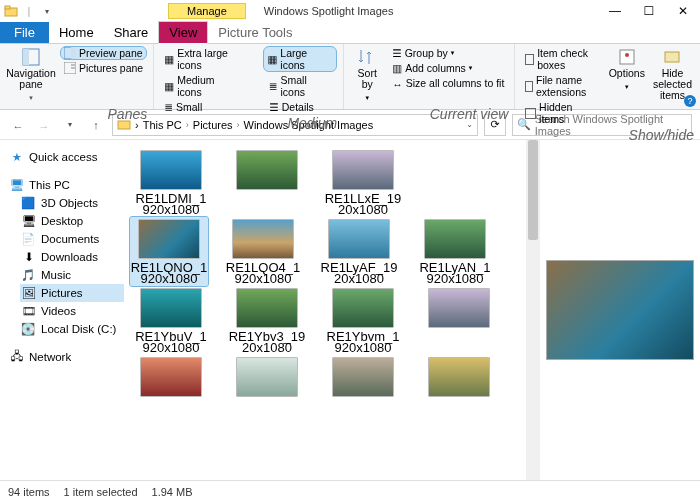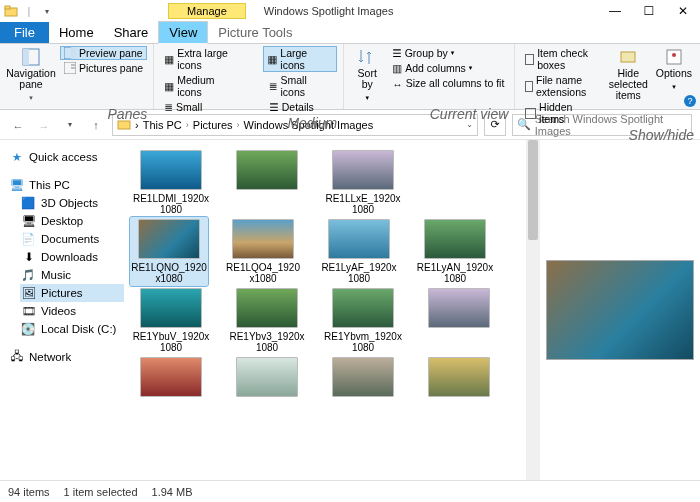--- a/index.html
+++ b/index.html
@@ -7,30 +7,30 @@
   .titlebar { height:22px; display:flex; align-items:center; font-size:11px; }
   .qat { display:flex; align-items:center; gap:4px; padding:0 4px; }
   .qat .qicon { width:14px; height:14px; display:flex; align-items:center; justify-content:center; }
   .manage-tab { background:#ffe875; border:1px solid #e0c93d; padding:1px 18px; margin-left:110px; font-size:11px; }
   .title-text { margin-left:18px; color:#333; }
   .winbtns { margin-left:auto; display:flex; }
   .winbtns div { width:34px; height:22px; display:flex; align-items:center; justify-content:center; font-size:12px; }
   .tabs { height:22px; display:flex; align-items:flex-end; font-size:13px; border-bottom:1px solid #d0d0d0; }
   .tab { padding:3px 10px; cursor:default; }
   .tab.file { background:#1979ca; color:#fff; padding:3px 14px; }
-  .tab.active { background:#7dd3fc; border:1px solid #d0d0d0; border-bottom:1px solid #f5f6f7; margin-bottom:-1px; }
+  .tab.active { background:#be185d; border:1px solid #d0d0d0; border-bottom:1px solid #f5f6f7; margin-bottom:-1px; }
   .tab.pict { color:#666; }
   .ribbon { height:66px; background:#f5f6f7; border-bottom:1px solid #d0d0d0; display:flex; font-size:10.5px; position:relative; }
   .rgroup { border-right:1px solid #e0e0e0; display:flex; flex-direction:column; padding:2px 6px 0 6px; }
   .rgroup-body { flex:1; display:flex; gap:4px; }
   .rgroup-label { text-align:right; color:#666; font-size:14px; padding:1px 0;font-style:italic; }
   .bigbtn { display:flex; flex-direction:column; align-items:center; justify-content:flex-start; padding:2px 2px; width:50px; text-align:center; line-height:11px; gap:2px; }
   .rbicon { width:18px; height:18px; }
   .panes-col { display:flex; flex-direction:column; gap:1px; }
-  .prow { display:flex; align-items:center; gap:3px; padding:1px 4px; }
+  .prow { display:flex; align-items:center; gap:3px; padding:1px 4px;border-radius:6px; }
   .prow.sel { background:#cde6f7; border:1px solid #7ab5e0; padding:0 3px; }
   .chk { width:11px; height:11px; border:1px solid #666; display:inline-block; }
   .layout-list { display:flex; flex-direction:column; gap:1px; }
   .help-dot { position:absolute; right:4px; bottom:2px; width:12px; height:12px; border-radius:50%; background:#1979ca; color:#fff; font-size:9px; display:flex; align-items:center; justify-content:center; }
   .navbar { height:30px; display:flex; align-items:center; padding:2px 8px; gap:6px; font-size:11px; border-bottom:1px solid #e5e5e5; }
   .navarrow { width:20px; height:20px; display:flex; align-items:center; justify-content:center; color:#555; }
   .addrbar { flex:1; height:22px; border:1px solid #ccc; display:flex; align-items:center; padding:0 4px; gap:4px; }
   .crumb { display:flex; align-items:center; gap:4px; }
   .crumb .sep { color:#777; font-size:9px; }
   .refresh { width:22px; height:22px; border:1px solid #ccc; display:flex; align-items:center; justify-content:center; }
@@ -40,21 +40,21 @@
   .side-item { display:flex; align-items:center; gap:5px; padding:2px 2px; }
   .side-item.sel { background:#cde6f7; }
   .side-sub { padding-left:12px; }
   .sicon { width:14px; height:14px; display:inline-flex; align-items:center; justify-content:center; }
   .content { flex:1; display:flex; position:relative; }
   .grid { flex:1; padding:10px 6px 0 4px; overflow:hidden; }
   .grow { display:flex; gap:18px; margin-bottom:4px; }
   .gcell { width:78px; display:flex; flex-direction:column; align-items:center; }
   .thumb { width:62px; height:40px; border:1px solid #bbb; border-radius:1px; }
   .gcell.sel { background:#cde6f7; outline:1px solid #7ab5e0; padding:2px; margin:-2px; border-radius:2px; }
-  .fname { font-size:10px; text-align:center; line-height:11px; margin-top:3px; word-break:break-all; width:78px; }
+  .fname { font-size:13px; text-align:center; line-height:11px; margin-top:3px; word-break:break-all; width:78px; }
   .scroll { width:14px; background:#f0f0f0; position:relative; }
   .scroll .sthumb { position:absolute; left:2px; top:0; width:10px; height:100px; background:#c4c4c4; border-radius:2px; }
   .preview { width:160px; display:flex; align-items:center; justify-content:center; padding:6px; }
   .preview-img { width:150px; height:100px; border:1px solid #aaa; }
   .statusbar { height:22px; border-top:1px solid #e0e0e0; display:flex; align-items:center; font-size:11px; padding:0 8px; gap:14px; color:#333; }
   
   .t-blue { background:linear-gradient(180deg,#3aa7d8 0%,#0e5b8a 100%); }
   .t-green { background:linear-gradient(180deg,#6fa85a 0%,#2d5a35 100%); }
   .t-dusk { background:linear-gradient(180deg,#c9b8d6 0%,#5b6a7a 100%); }
   .t-teal { background:linear-gradient(180deg,#2aa5b0 0%,#0d5b60 100%); }
@@ -207,34 +207,34 @@
           </div>
         <div class="prow">
             <span class="chk"></span>
             <span>File name extensions</span>
           </div>
         <div class="prow">
             <span class="chk"></span>
             <span>Hidden items</span>
           </div>
       </div>
-      <div class="bigbtn">
-        <svg class="rbicon">
-            <rect x="2" y="4" width="14" height="10" fill="#f0e6b0" stroke="#c0a040"></rect>
-          </svg>
-        <span style="white-space:pre-line">Hide selected
-items</span>
-      </div>
       <div class="bigbtn" style="width:42px">
         <svg class="rbicon">
             <rect x="2" y="2" width="14" height="14" fill="#fff" stroke="#888"></rect>
             <circle cx="9" cy="7" r="2" fill="#c04040"></circle>
           </svg>
         <span>Options</span>
         <span style="font-size:7px">▾</span>
+      </div>
+      <div class="bigbtn">
+        <svg class="rbicon">
+            <rect x="2" y="4" width="14" height="10" fill="#f0e6b0" stroke="#c0a040"></rect>
+          </svg>
+        <span style="white-space:pre-line">Hide selected
+items</span>
       </div>
     </div>
     <div class="rgroup-label">Show/hide</div>
   </div>
   <div class="help-dot">?</div>
 </div>
 
 <div class="navbar">
   <div class="navarrow">←</div>
   <div class="navarrow" style="color:#bbb">→</div>

